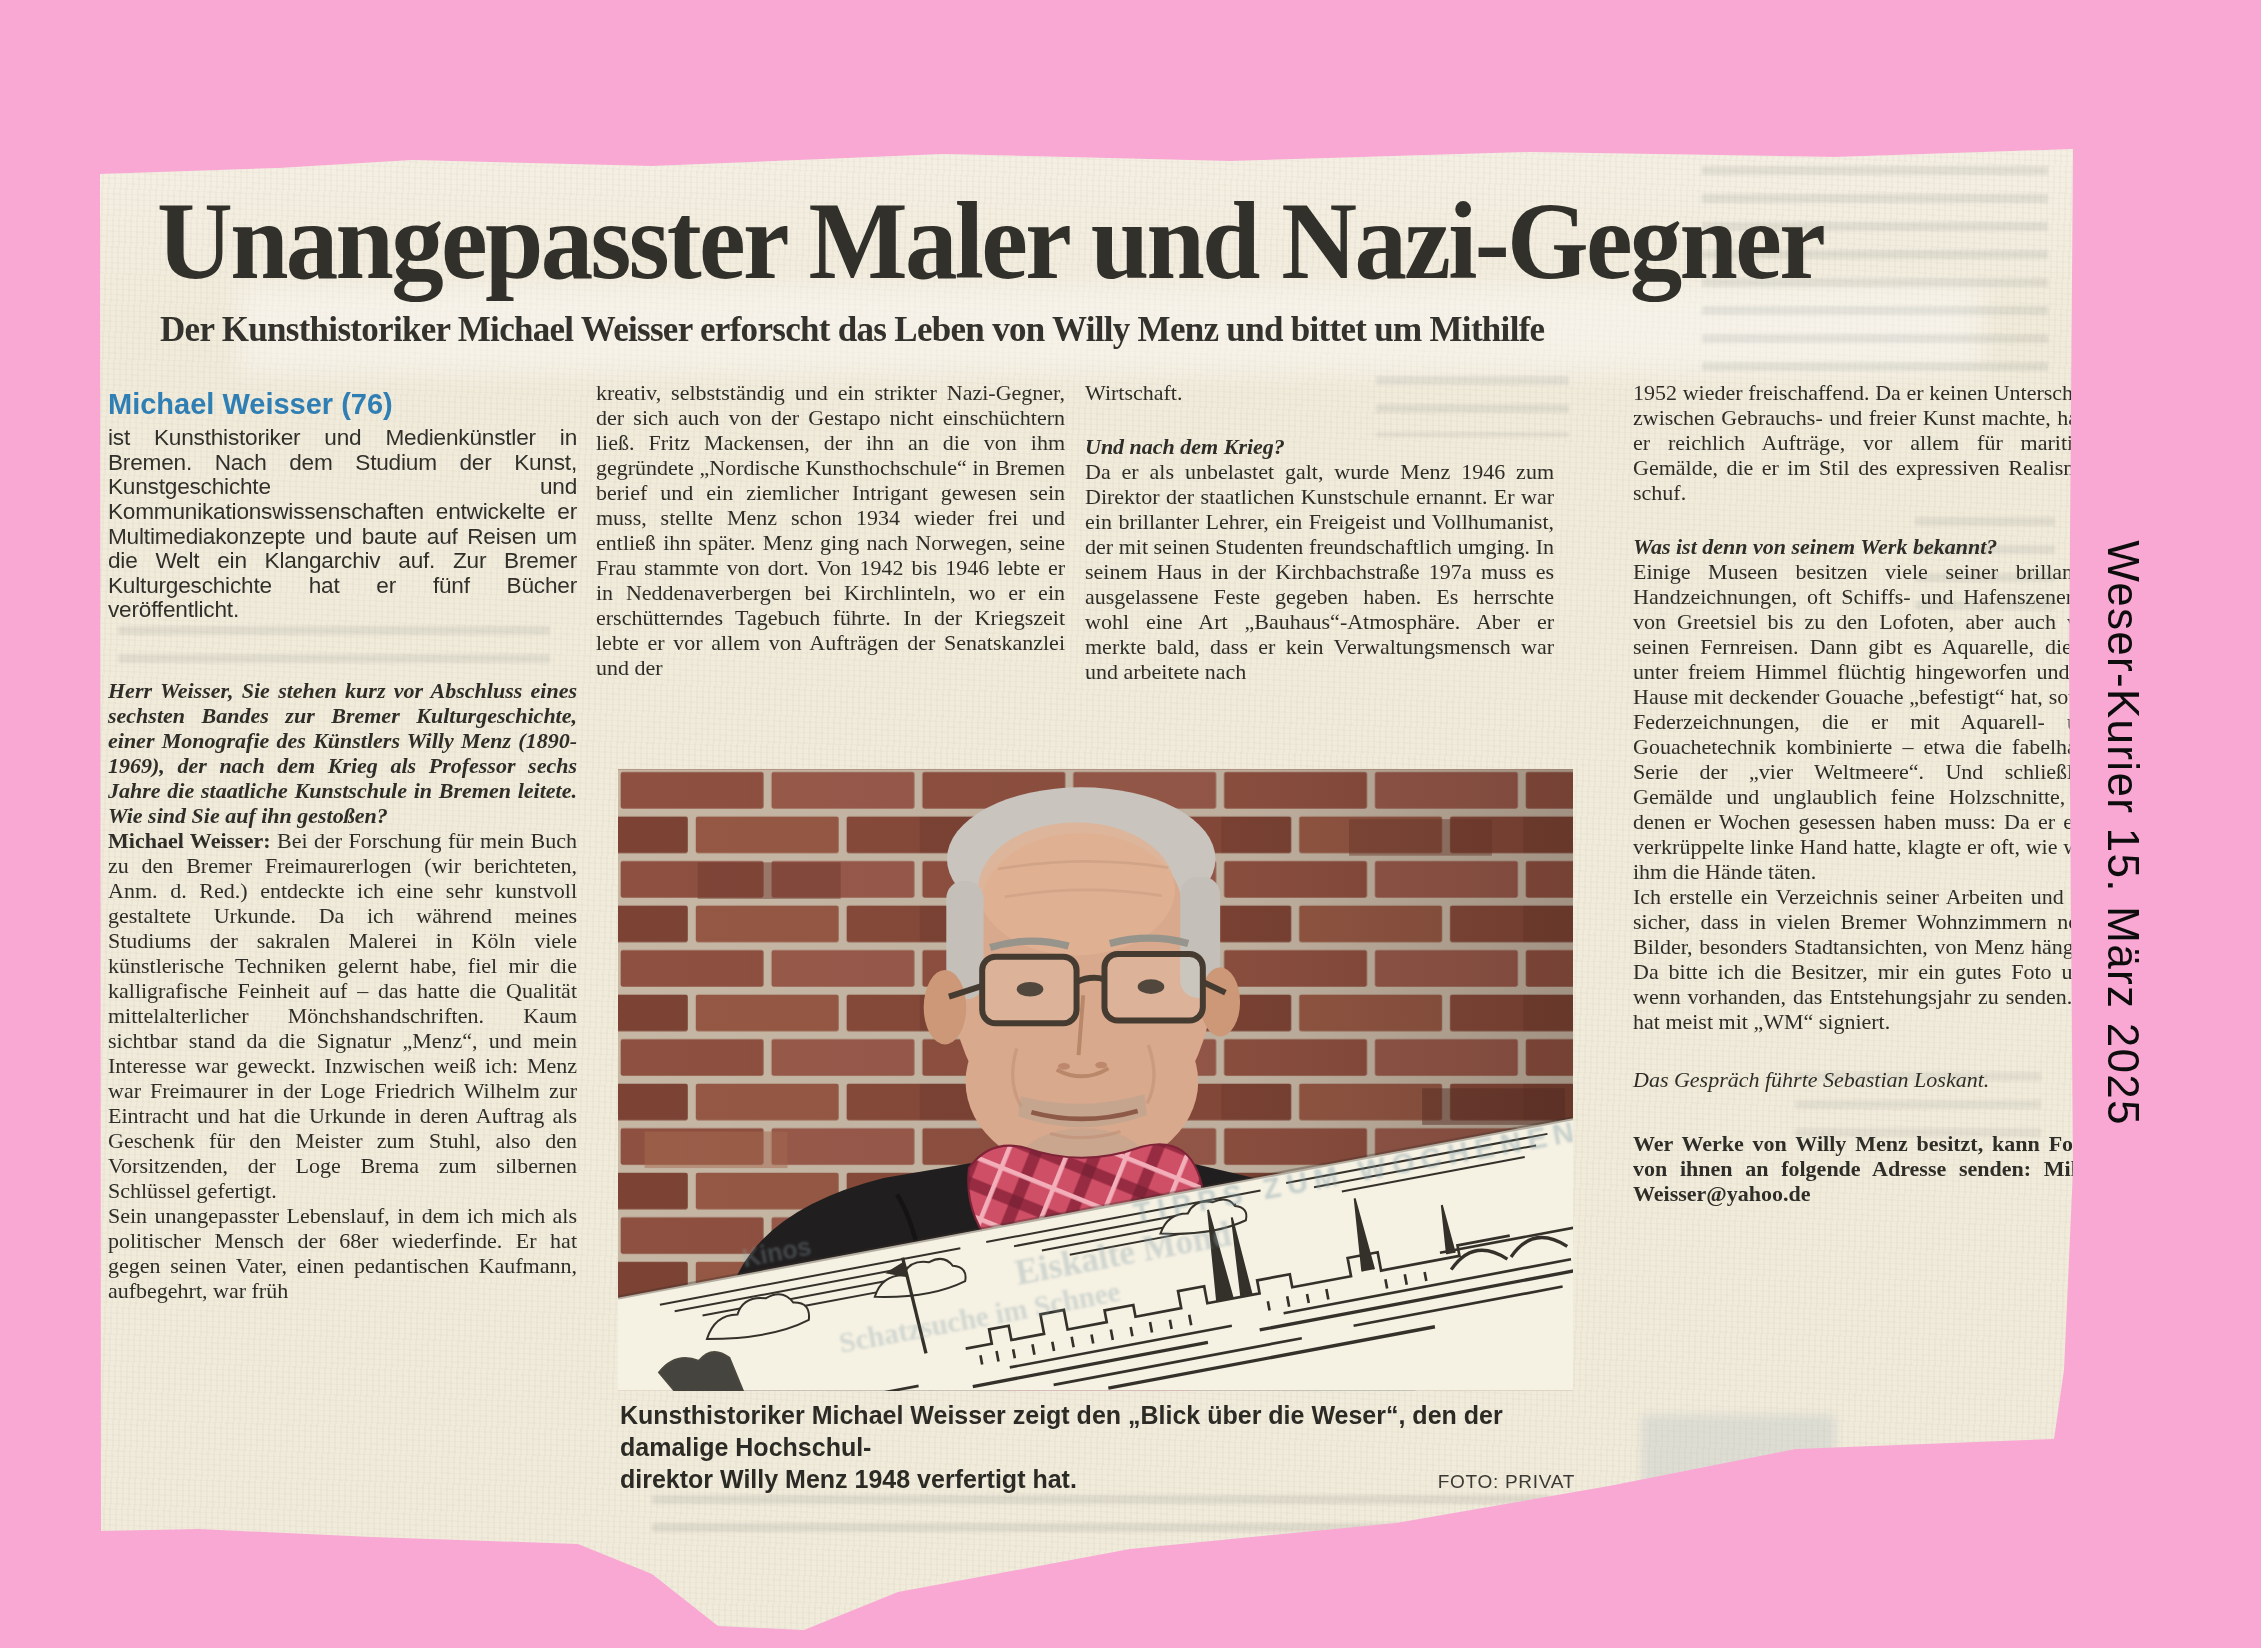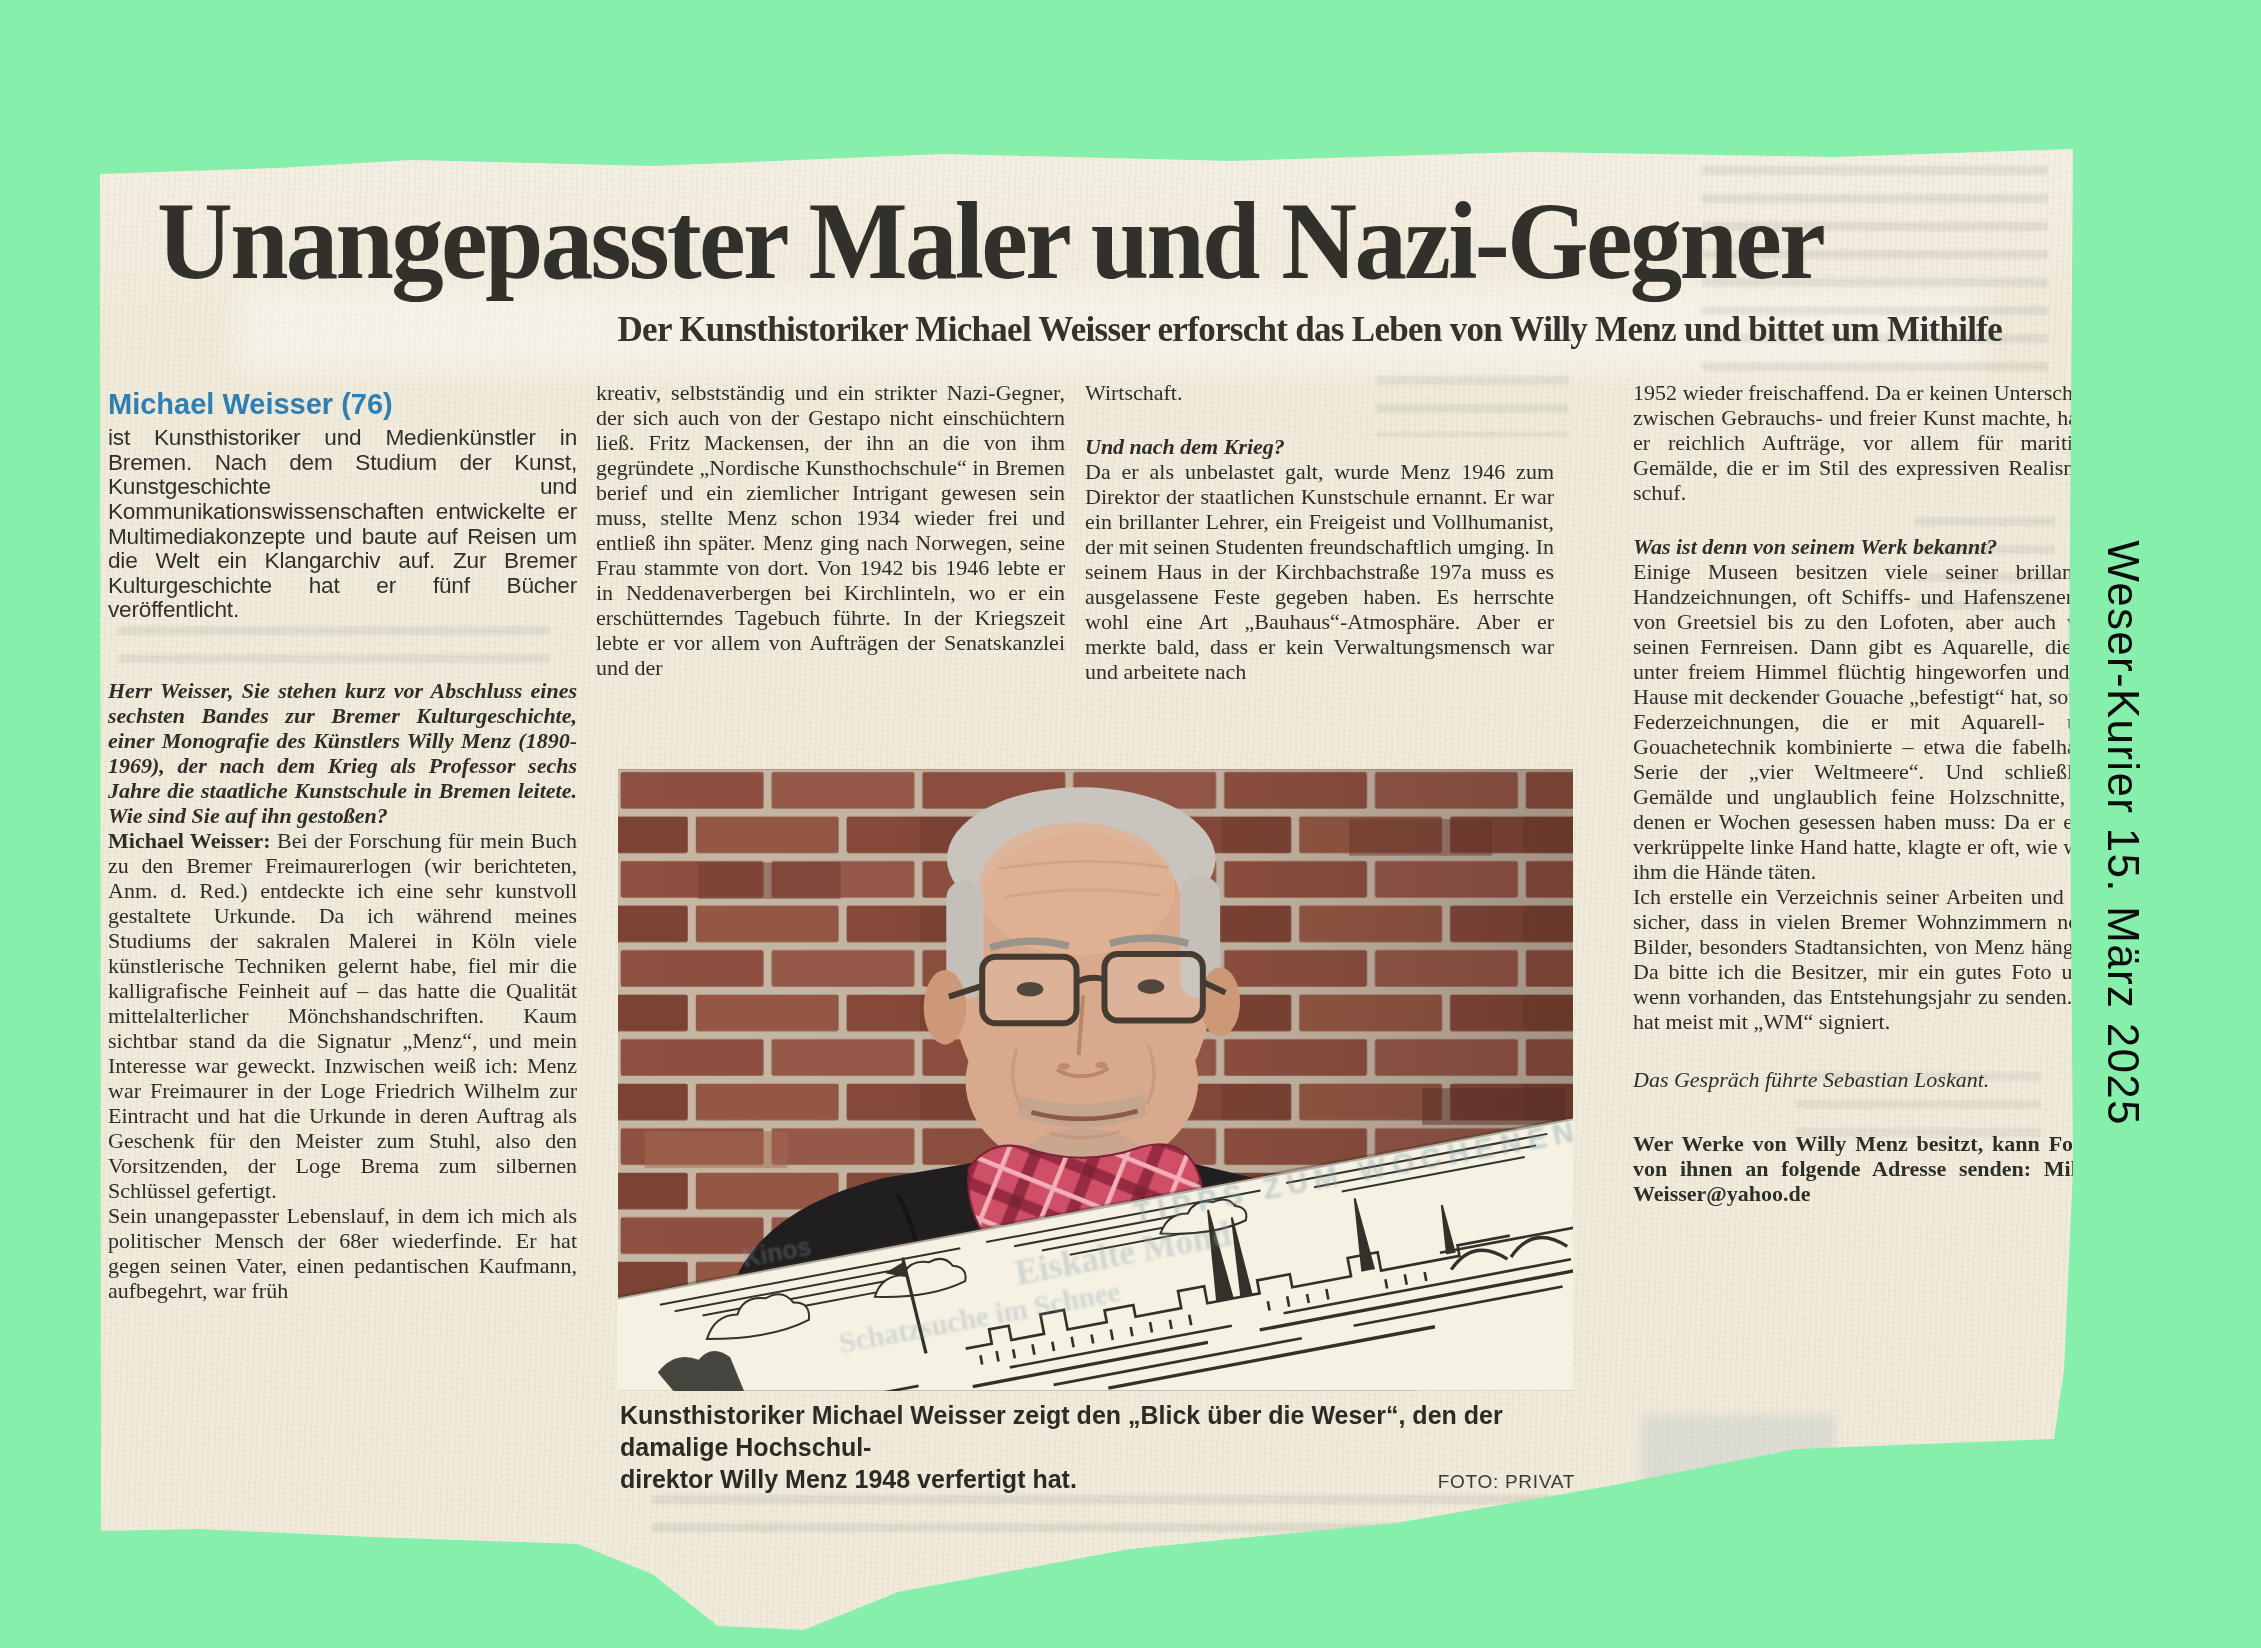--- a/index.html
+++ b/index.html
@@ -1,19 +1,19 @@
 <!DOCTYPE html>
 <html lang="de" style="font-size:10.6px"><head>
 <meta charset="utf-8">
 <style>
   html,body{margin:0;padding:0;background:#ffffff;}
   body{width:2261px;height:1649px;position:relative;overflow:hidden;
        font-family:"Liberation Serif",serif;-webkit-font-smoothing:antialiased;}
 
-  .canvas{position:absolute;left:0;top:0;width:2261px;height:1649px;background:#86efac;}
+  .canvas{position:absolute;left:0;top:0;width:2261px;height:1649px;background:#f9a8d4;}
 
   
   .clipping{position:absolute;left:0;top:0;width:2261px;height:1649px;
     background-color:#f1ebdb;
     background-image:
       repeating-linear-gradient(92deg, rgba(124,112,88,.04) 0 2px, rgba(0,0,0,0) 2px 6px),
       repeating-linear-gradient(2deg, rgba(80,68,40,.025) 0 1.3px, rgba(0,0,0,0) 1.3px 5.3px),
       linear-gradient(180deg, rgba(255,255,255,.25) 0 8%, rgba(0,0,0,0) 20%);
     clip-path:polygon(100px 174px,279px 168px,412px 160px,652px 166px,944px 154px,
       1230px 161px,1529px 152px,1835px 157px,2073px 149px,
@@ -22,21 +22,21 @@
       804px 1630px,718px 1626px,652px 1574px,578px 1544px,372px 1537px,
       199px 1529px,101px 1531px);}
 
   .scan-light{position:absolute;left:239px;top:286px;width:1742px;height:86px;
     background:rgba(255,255,255,.38);filter:blur(13.3px);}
 
   
   .headline{position:absolute;left:157px;top:180px;width:1855px;margin:0;
     font:700 105px/1.1 "Liberation Serif",serif;color:#31302a;letter-spacing:-2.7px;
     transform:scaleY(1.05);transform-origin:top left;white-space:nowrap;}
-  .subheadline{position:absolute;left:160px;top:309px;width:1842px;margin:0;text-align:right;
+  .subheadline{position:absolute;left:160px;top:309px;width:1842px;margin:0;text-align:left;
     font:700 35px/1.2 "Liberation Serif",serif;color:#33322c;letter-spacing:-0.7px;}
 
   
   .col{position:absolute;top:380px;width:469px;color:#2e2d27;
     font:400 22px/25px "Liberation Serif",serif;text-align:justify;}
   .col p{margin:0;}
   .col-1{left:108px;margin-top:8px;}
   .col-2{left:596px;}
   .col-3{left:1085px;}
   .col-4{left:1589px;width:467px;margin-left:44px;}

